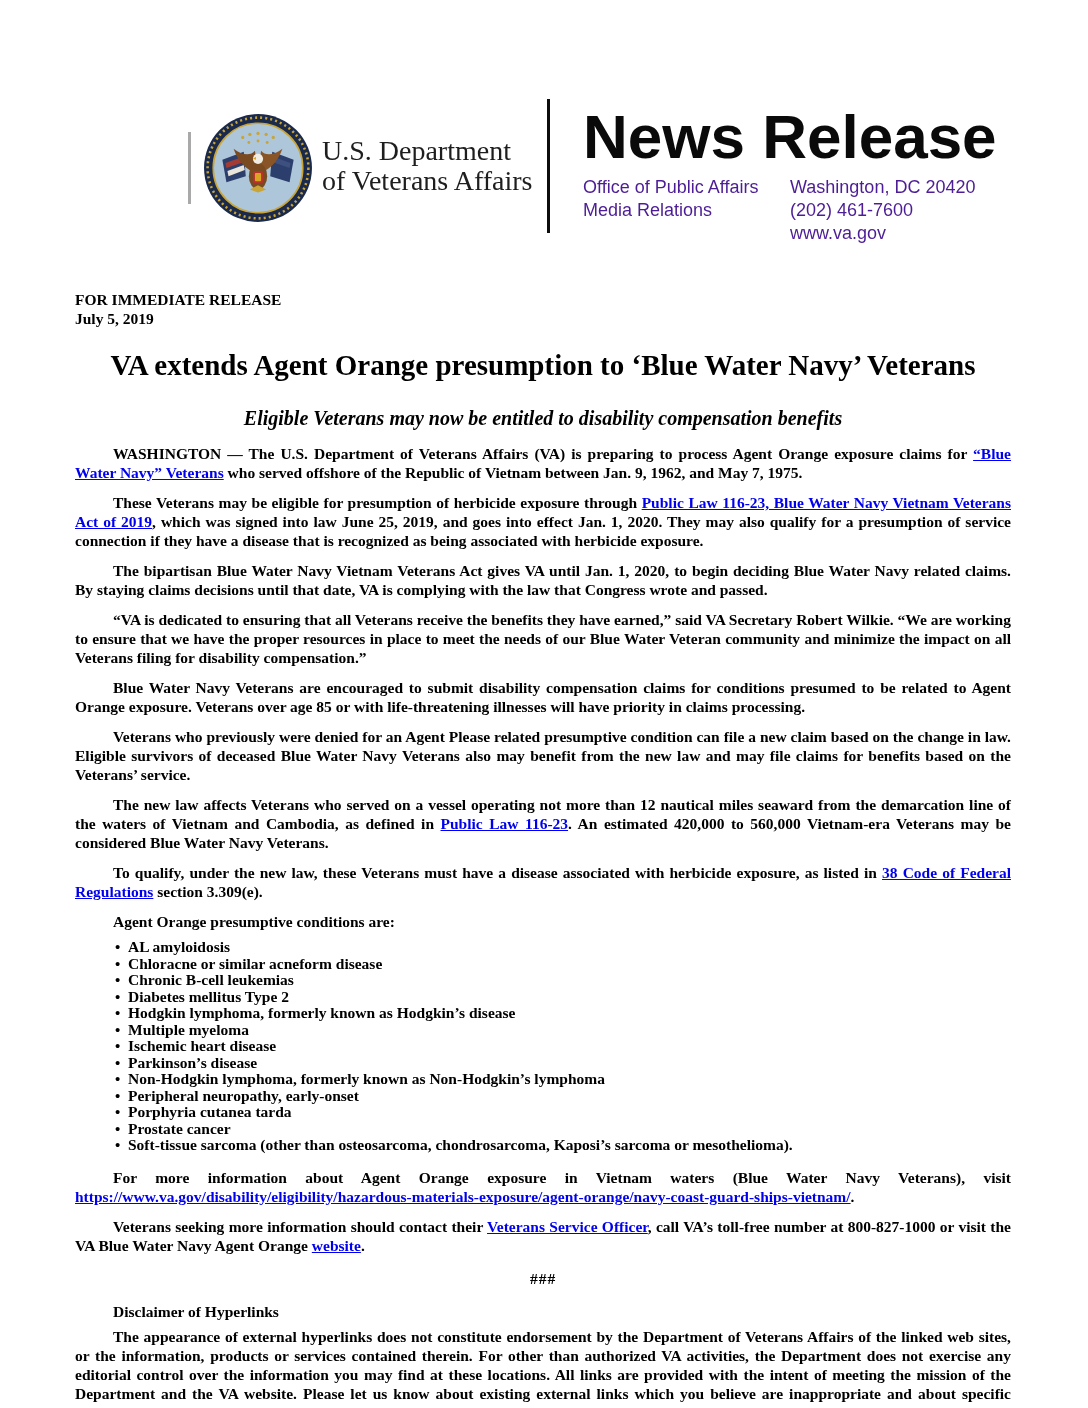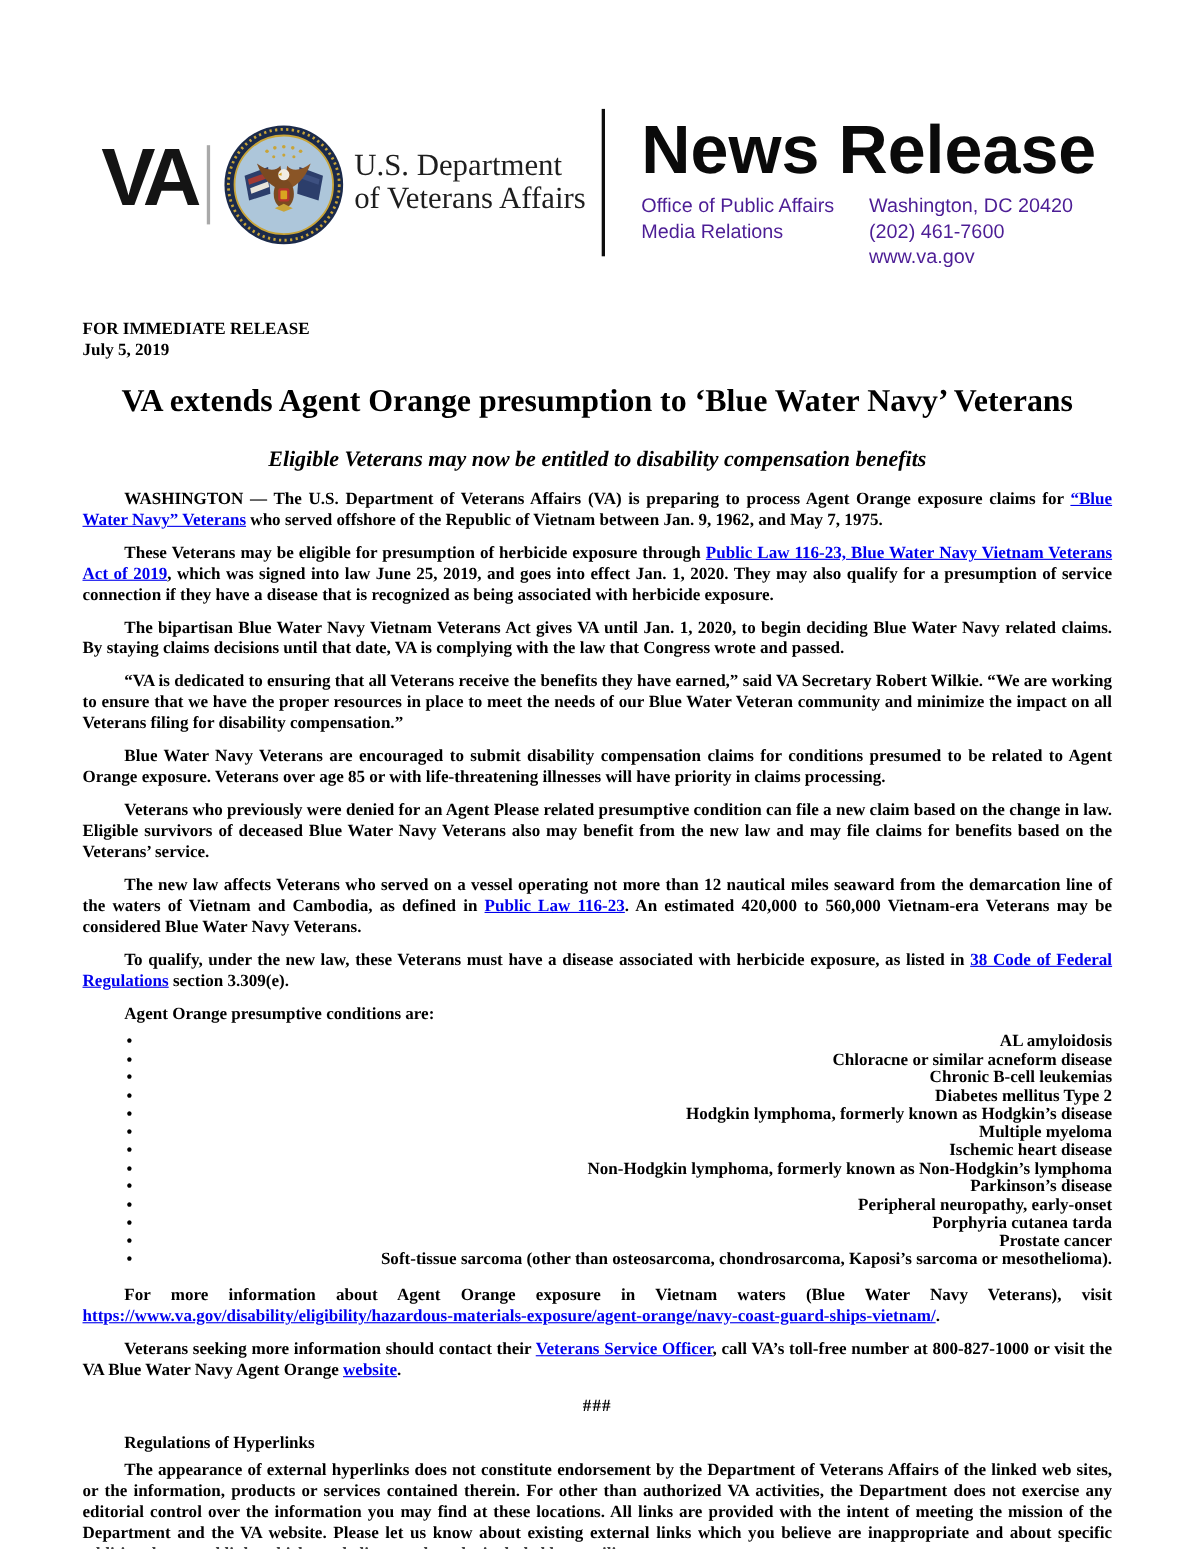--- a/index.html
+++ b/index.html
@@ -47,35 +47,34 @@
     font-weight:bold;font-style:italic;font-size:20px;line-height:24px;
   }
   .article{margin-top:14px;font-weight:bold;font-size:15.5px;line-height:19px;}
   .body-para{margin:0 0 11px 0;text-indent:38px;text-align:justify;}
   .doc-link{color:#0000EE;text-decoration:underline;cursor:pointer;}
   .list-intro{margin:2px 0 8px 0;text-indent:38px;}
   .conditions-list{
     list-style:none;margin:0 0 14px 0;padding:0 0 0 40px;
     line-height:16.5px;
   }
-  .conditions-list li{padding-left:13px;position:relative;text-align:right;}
+  .conditions-list li{padding-left:13px;position:relative;}
   .conditions-list li::before{
     content:"\2022";position:absolute;left:0;top:0;font-size:15px;
   }
   .end-mark{margin:14px 0 10px 0;text-align:center;font-weight:bold;font-size:15.5px;letter-spacing:1px;}
   .disclaimer-heading{margin:14px 0 6px 0;font-weight:bold;font-size:15.5px;text-indent:38px;}
   .disclaimer .body-para{margin-bottom:0;}
 </style>
 </head>
 <body>
 
 <div class="page">
 
   <header class="masthead">
-    <div class="va-logotype">VA</div>
     <div class="logo-thin-divider"></div>
 
     <svg class="va-seal" viewBox="0 0 110 110" aria-hidden="true">
       <circle cx="55" cy="55" r="53" fill="#1b2a4a"></circle>
       <circle cx="55" cy="55" r="49.5" fill="none" stroke="#c9a437" stroke-width="2.5" stroke-dasharray="2 3"></circle>
       <circle cx="55" cy="55" r="44" fill="#adc6da" stroke="#c9a437" stroke-width="1.6"></circle>
       <g fill="#c9a437">
         <circle cx="40" cy="25" r="1.6"></circle>
           <circle cx="47" cy="22" r="1.6"></circle>
           <circle cx="55" cy="21" r="1.6"></circle>
@@ -146,34 +145,34 @@
 
       <p class="list-intro">Agent Orange presumptive conditions are:</p>
       <ul class="conditions-list">
           <li>AL amyloidosis</li>
           <li>Chloracne or similar acneform disease</li>
           <li>Chronic B-cell leukemias</li>
           <li>Diabetes mellitus Type 2</li>
           <li>Hodgkin lymphoma, formerly known as Hodgkin’s disease</li>
           <li>Multiple myeloma</li>
           <li>Ischemic heart disease</li>
+          <li>Parkinson’s disease</li>
           <li>Non-Hodgkin lymphoma, formerly known as Non-Hodgkin’s lymphoma</li>
-          <li>Parkinson’s disease</li>
           <li>Peripheral neuropathy, early-onset</li>
           <li>Porphyria cutanea tarda</li>
           <li>Prostate cancer</li>
           <li>Soft-tissue sarcoma (other than osteosarcoma, chondrosarcoma, Kaposi’s sarcoma or mesothelioma).</li>
         </ul>
 
       <div>
           <p class="body-para"><span>For more information about Agent Orange exposure in Vietnam waters (Blue Water Navy Veterans), visit </span><a class="doc-link" href="#">https://www.va.gov/disability/eligibility/hazardous-materials-exposure/agent-orange/navy-coast-guard-ships-vietnam/</a><span>.</span></p>
           <p class="body-para"><span>Veterans seeking more information should contact their </span><a class="doc-link" href="#">Veterans Service Officer</a><span>, call VA’s toll-free number at 800-827-1000 or visit the VA Blue Water Navy Agent Orange </span><a class="doc-link" href="#">website</a><span>.</span></p>
         </div>
 
       <div class="end-mark">###</div>
 
-      <p class="disclaimer-heading">Regulations of Hyperlinks</p>
+      <p class="disclaimer-heading">Disclaimer of Hyperlinks</p>
       <div class="disclaimer">
           <p class="body-para"><span>The appearance of external hyperlinks does not constitute endorsement by the Department of Veterans Affairs of the linked web sites, or the information, products or services contained therein. For other than authorized VA activities, the Department does not exercise any editorial control over the information you may find at these locations. All links are provided with the intent of meeting the mission of the Department and the VA website. Please let us know about existing external links which you believe are inappropriate and about specific additional external links which you believe ought to be included by emailing &nbsp;</span></p>
         </div>
     </div>
   </main>
 </div>
 
 </body></html>

